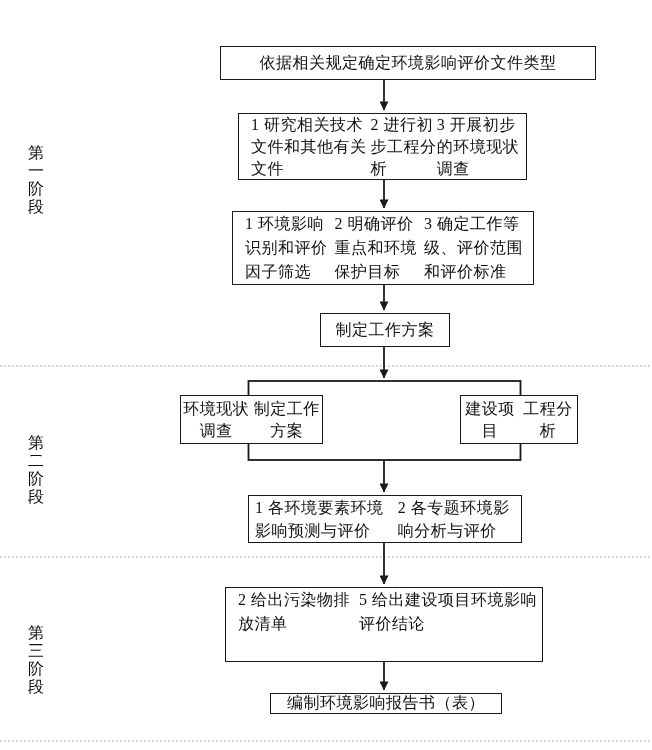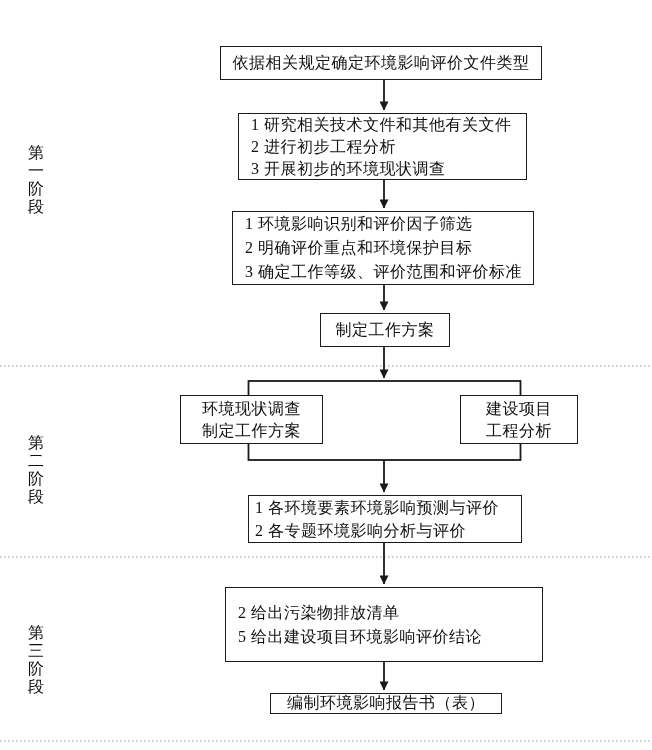--- a/index.html
+++ b/index.html
@@ -27,21 +27,21 @@
     letter-spacing: 0.5px;
   }
   .box.center {
     display: flex;
     align-items: center;
     justify-content: center;
     text-align: center;
   }
   .box.lines {
     display: flex;
-    flex-direction: column;
+    flex-direction: row;
     justify-content: center;
   }
   .box.lines.mid {
     align-items: center;
     text-align: center;
   }
   .stage-label {
     position: absolute;
     width: 20px;
     z-index: 2;
@@ -76,21 +76,21 @@
     <line x1="384" y1="347" x2="384" y2="378" stroke="#1a1a1a" stroke-width="1.8" marker-end="url(#arrow)"></line>
     <line x1="384" y1="460" x2="384" y2="492" stroke="#1a1a1a" stroke-width="1.8" marker-end="url(#arrow)"></line>
     <line x1="384" y1="543" x2="384" y2="584" stroke="#1a1a1a" stroke-width="1.8" marker-end="url(#arrow)"></line>
     <line x1="384" y1="662" x2="384" y2="690" stroke="#1a1a1a" stroke-width="1.8" marker-end="url(#arrow)"></line>
   </svg>
 
   <div class="stage-label" style="left:26px; top:144px;">第一阶段</div>
   <div class="stage-label" style="left:26px; top:434px;">第二阶段</div>
   <div class="stage-label" style="left:26px; top:624px;">第三阶段</div>
 
-  <div class="box center" style="left:220px; top:46px; width:322px; height:34px;">
+  <div class="box center" style="left:220px; top:46px; width:376px; height:34px;">
     <span>依据相关规定确定环境影响评价文件类型</span>
   </div>
 
   <div class="box lines" style="left:238px; top:113px; width:289px; height:67px; padding-left:12px; line-height:22px;">
     <div>1 研究相关技术文件和其他有关文件</div>
     <div>2 进行初步工程分析</div>
     <div>3 开展初步的环境现状调查</div>
   </div>
 
   <div class="box lines" style="left:232px; top:211px; width:302px; height:74px; padding-left:12px; line-height:24px;">

